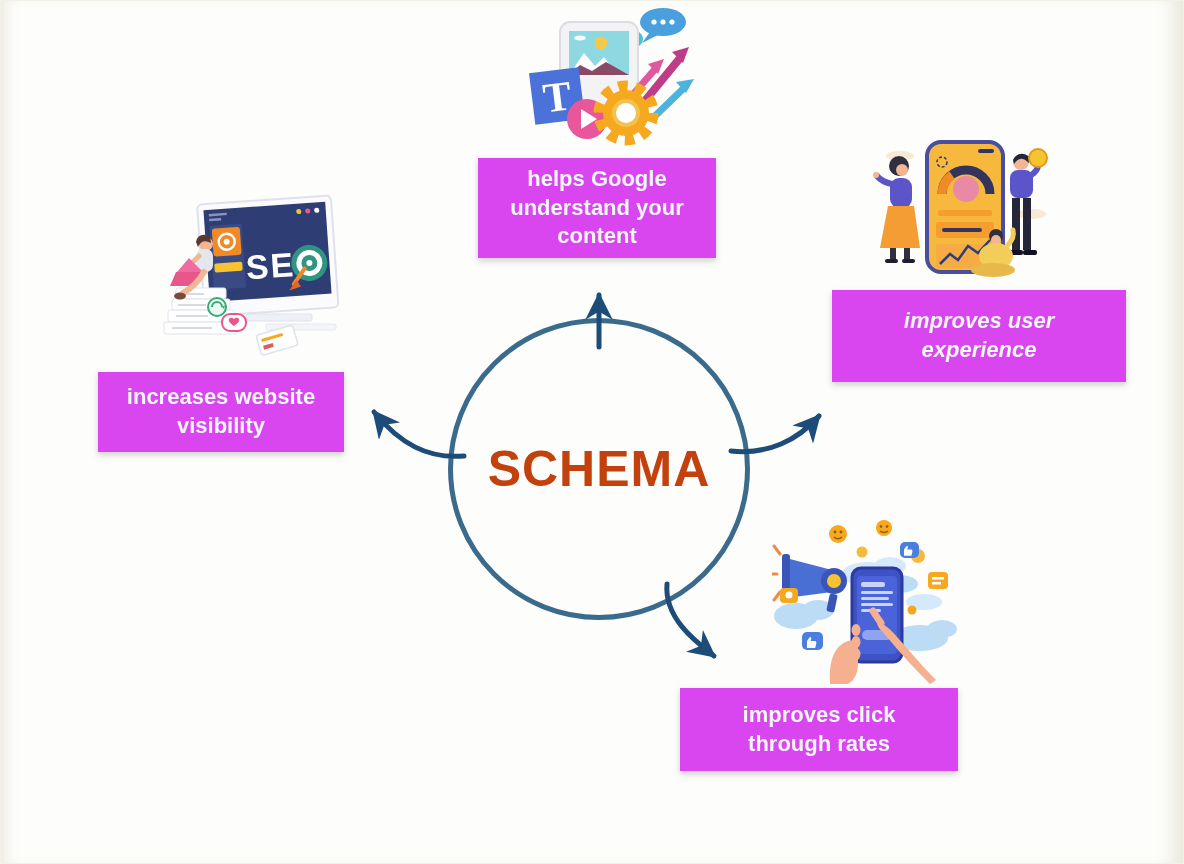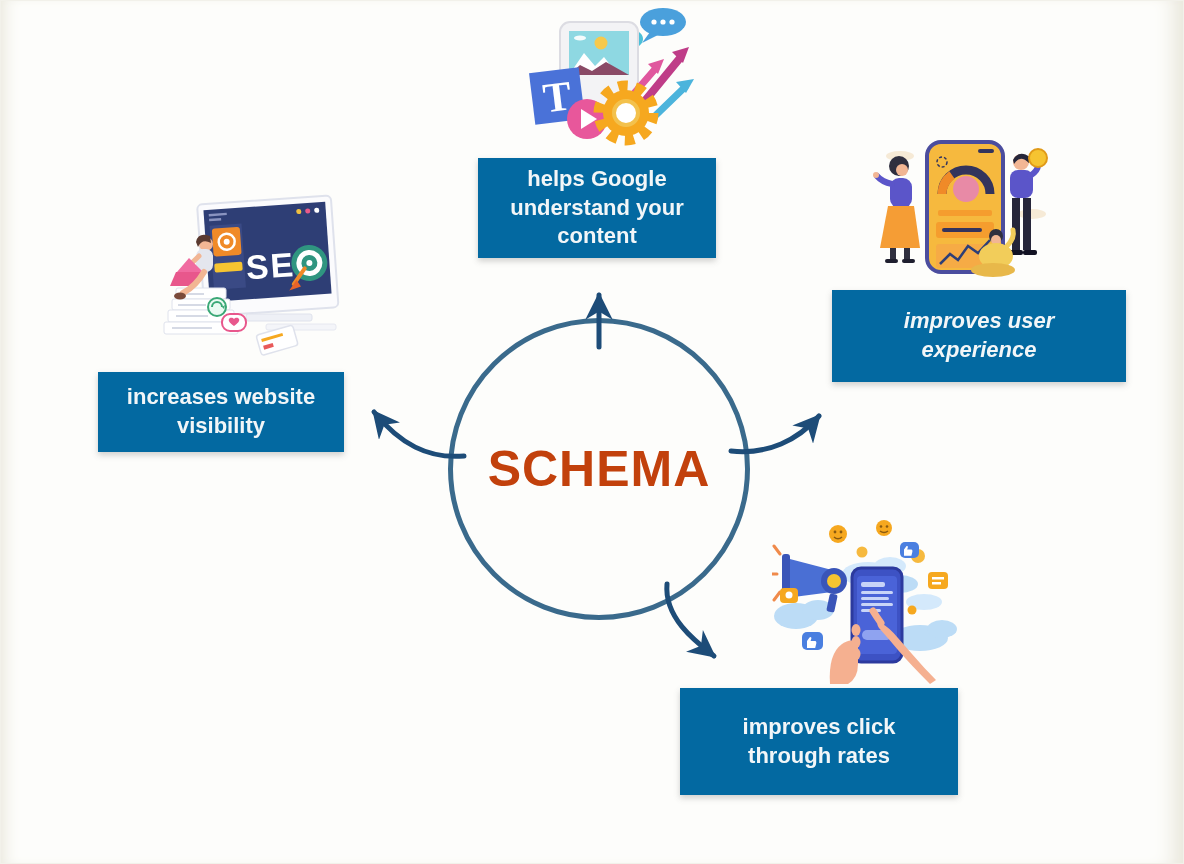--- a/index.html
+++ b/index.html
@@ -13,29 +13,29 @@
     position:absolute;left:448px;top:318px;width:302px;height:302px;
     box-sizing:border-box;border:5px solid #3a6a8c;border-radius:50%;
     display:flex;align-items:center;justify-content:center;z-index:1;
   }
   .center-title{
     font-size:50px;font-weight:bold;color:#c2410c;letter-spacing:1px;
   }
   .connectors{position:absolute;left:0;top:0;z-index:2;pointer-events:none;}
   .benefit-box{
     position:absolute;box-sizing:border-box;z-index:3;
-    background:#0369a1;color:#f2f6f8;
+    background:#d946ef;color:#f2f6f8;
     display:flex;align-items:center;justify-content:flex-start;text-align:center;
     font-weight:bold;font-size:22px;line-height:1.3;
     box-shadow:0 3px 6px rgba(70,70,70,0.25);
   }
   .box-top{left:478px;top:158px;width:238px;height:100px;padding:0 20px;}
   .box-right{left:832px;top:290px;width:294px;height:92px;padding:15px 20px;font-style:italic;}
   .box-left{left:98px;top:372px;width:246px;height:80px;padding:0 20px;}
-  .box-bottom{left:680px;top:688px;width:278px;height:107px;padding:8px 34px;}
+  .box-bottom{left:680px;top:688px;width:278px;height:83px;padding:8px 34px;}
   .illus{position:absolute;z-index:3;}
   .illus-top{left:524px;top:2px;}
   .illus-right{left:872px;top:134px;}
   .illus-left{left:146px;top:194px;}
   .illus-bottom{left:772px;top:512px;}
 </style>
 </head>
 <body>
 
 <div class="canvas">

